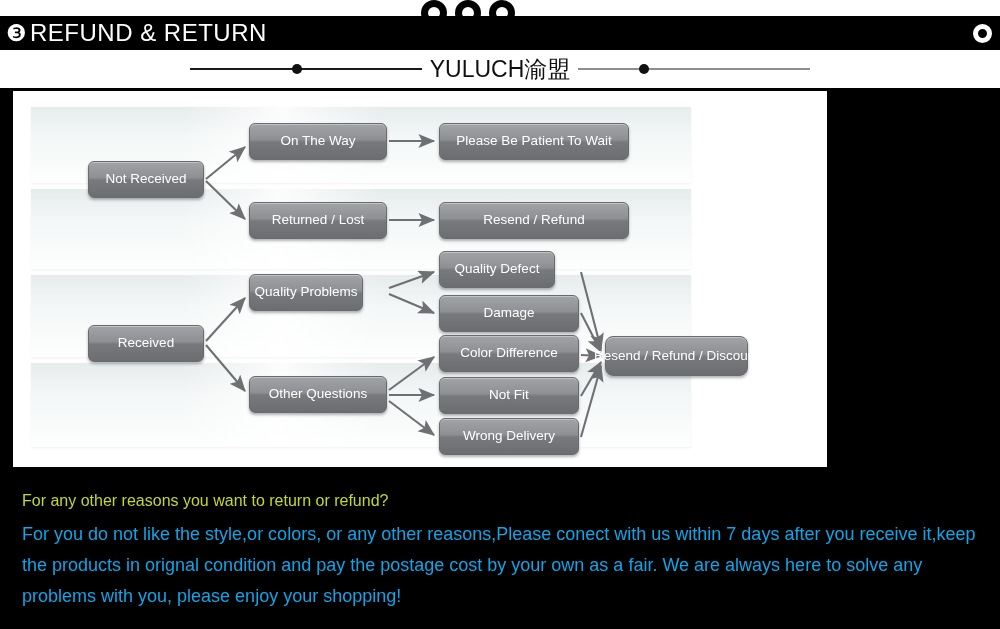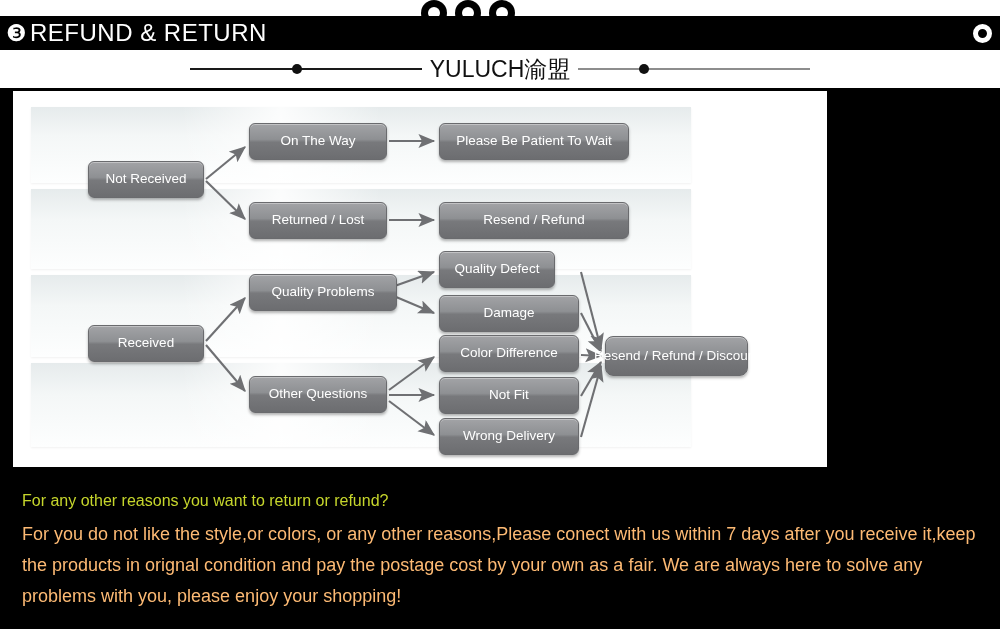--- a/index.html
+++ b/index.html
@@ -176,21 +176,21 @@
     z-index: 2;
   }
 
   #box-not-received   { left: 75px;  top: 70px;  width: 116px; height: 37px; }
   #box-on-the-way     { left: 236px; top: 32px;  width: 138px; height: 37px; }
   #box-returned-lost  { left: 236px; top: 111px; width: 138px; height: 37px; }
   #box-be-patient     { left: 426px; top: 32px;  width: 190px; height: 37px; }
   #box-resend-refund  { left: 426px; top: 111px; width: 190px; height: 37px; }
 
   #box-received       { left: 75px;  top: 234px; width: 116px; height: 37px; }
-  #box-quality-probs  { left: 236px; top: 183px; width: 148px; height: 37px; }
+  #box-quality-probs  { left: 236px; top: 183px; width: 114px; height: 37px; }
   #box-other-questions{ left: 236px; top: 285px; width: 138px; height: 37px; }
 
   #box-quality-defect { left: 426px; top: 160px; width: 116px; height: 37px; }
   #box-damage         { left: 426px; top: 204px; width: 140px; height: 37px; }
   #box-color-diff     { left: 426px; top: 244px; width: 140px; height: 37px; }
   #box-not-fit        { left: 426px; top: 286px; width: 140px; height: 37px; }
   #box-wrong-delivery { left: 426px; top: 327px; width: 140px; height: 37px; }
 
   #box-resend-discount{ left: 592px; top: 245px; width: 143px; height: 40px; border-radius: 8px; }
 
@@ -217,21 +217,21 @@
     color: #c6d62c;
     white-space: nowrap;
     font-family: "Liberation Sans", sans-serif;
   }
   #policy-body {
     position: absolute;
     left: 22px; top: 36px;
     width: 962px;
     font-size: 18px;
     line-height: 31px;
-    color: #fdba74;
+    color: #0ea5e9;
     font-family: "Liberation Sans", sans-serif;
   }
 </style>
 </head>
 <body>
 
 <div id="punch-strip"></div>
 <div class="punch" id="punch-1"></div>
 <div class="punch" id="punch-2"></div>
 <div class="punch" id="punch-3"></div>

